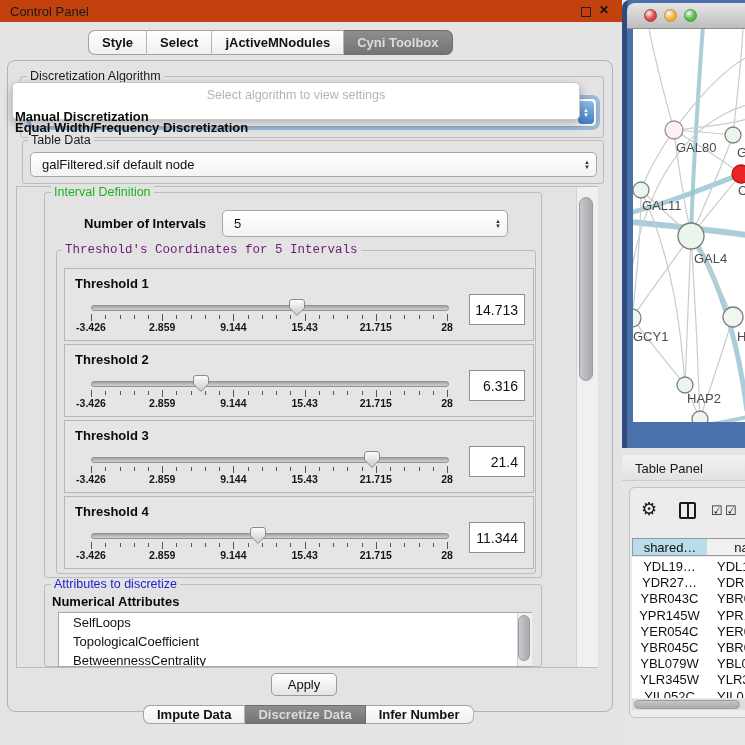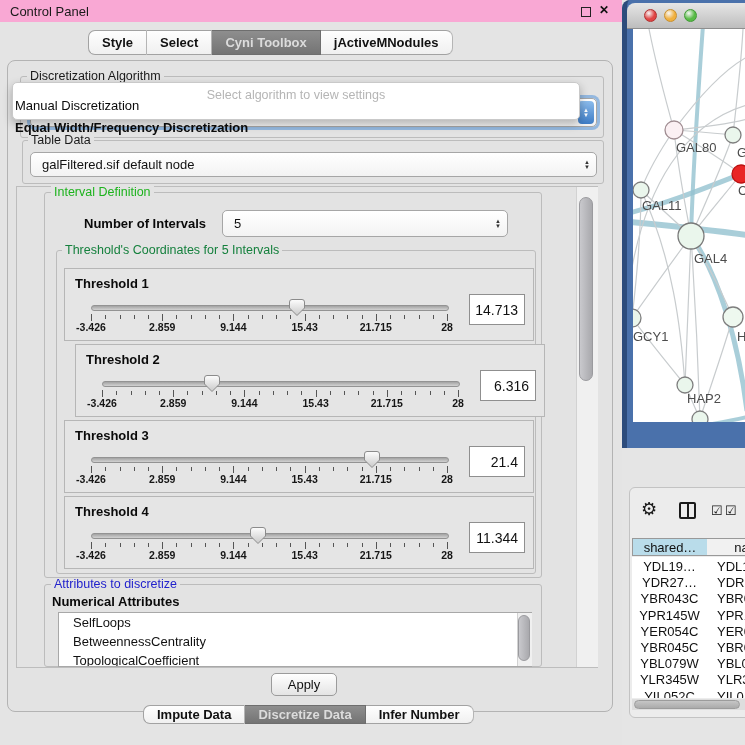--- a/index.html
+++ b/index.html
@@ -1,20 +1,20 @@
 <!DOCTYPE html>
 <html><head>
 <meta charset="utf-8">
 <style>
   html,body{margin:0;padding:0;background:#e5e5e5;}
   #stage{position:relative;width:745px;height:745px;background:#e5e5e5;overflow:hidden;
          font-family:"Liberation Sans",sans-serif;-webkit-font-smoothing:antialiased;}
   .abs{position:absolute;}
   
-  .titlebar{position:absolute;left:0;top:0;width:622px;height:22px;background:#f9a8d4;border-bottom:1px solid #d8d8d8;}
+  .titlebar{position:absolute;left:0;top:0;width:622px;height:22px;background:#c2410c;border-bottom:1px solid #d8d8d8;}
   .titlebar .wtitle{position:absolute;left:10px;top:4px;font-size:13px;color:#1a1a1a;}
   .float-btn{position:absolute;left:581px;top:7px;width:8px;height:8px;border:1.5px solid #222;background:transparent;}
   .close-btn{position:absolute;left:599px;top:3px;font-size:12px;font-weight:700;color:#111;}
   .panelbg{position:absolute;left:0;top:22px;width:622px;height:723px;background:#e4e4e4;}
   .outerpanel{position:absolute;left:7px;top:60px;width:606px;height:652px;background:#e3e3e3;
               border:1px solid #b3b3b3;border-radius:8px;box-sizing:border-box;}
   
   .seg{position:absolute;display:flex;height:25px;font-size:13px;font-weight:600;z-index:5;}
   .seg .tab{background:linear-gradient(#fefefe,#f0f0f0);border-top:1px solid #a2a2a2;border-bottom:1px solid #a2a2a2;
             border-right:1px solid #b5b5b5;display:flex;align-items:center;justify-content:center;gap:5px;
@@ -110,41 +110,41 @@
   <div class="panelbg"></div>
   <div class="outerpanel"></div>
 
   <div class="seg" style="left:88px;top:30px;" id="topTabs">
       <div class="tab">
         <span>Style</span>
       </div>
       <div class="tab">
         <span>Select</span>
       </div>
+      <div class="tab">
+        <span>jActiveMNodules</span>
+      </div>
       <div class="tab sel">
         <span>Cyni Toolbox</span>
-      </div>
-      <div class="tab">
-        <span>jActiveMNodules</span>
       </div>
     </div>
 
   <div class="groupbox" style="left:20px;top:76px;width:584px;height:62px;"></div>
   <span class="grouptitle" style="left:27px;top:70px;color:#1a1a1a;">Discretization Algorithm</span>
   <div class="combo focusring" style="left:30px;top:98px;width:567px;height:29px;">
     <span class="bluecap">
         <span>▲</span>
         <span>▼</span>
       </span>
   </div>
 
   <div class="popup">
     <div class="hint">Select algorithm to view settings</div>
     <div id="popupOptions"></div>
-  <div class="opt" style="top: 15px; font-weight: 400;">Manual Discretization</div>
+  <div class="opt" style="top: 26px; font-weight: 700;">Manual Discretization</div>
       <div class="opt" style="top: 37px; font-weight: 700;">Equal Width/Frequency Discretization</div>
     </div>
 
   <div class="groupbox" style="left:22px;top:140px;width:582px;height:44px;"></div>
   <span class="grouptitle" style="left:28px;top:134px;color:#1a1a1a;">Table Data</span>
   <div class="combo" style="left:30px;top:152px;width:567px;height:25px;">
     <span>galFiltered.sif default node</span>
     <span class="spin">
         <span>▲</span>
         <span>▼</span>
@@ -161,21 +161,21 @@
   <span class="abs" style="left:84px;top:216px;font-size:13px;font-weight:700;color:#0a0a0a;">Number of Intervals</span>
   <div class="combo" style="left:222px;top:210px;width:286px;height:27px;">
     <span>5</span>
     <span class="spin">
         <span>▲</span>
         <span>▼</span>
       </span>
   </div>
 
   <div class="groupbox" style="left:56px;top:250px;width:480px;height:324px;"></div>
-  <span class="grouptitle" style="left:62px;top:244px;color:#15803d;">Threshold's Coordinates for 5 Intervals</span>
+  <span class="grouptitle" style="left:62px;top:244px;color:#701a75;font-family:Liberation Mono, monospace;">Threshold's Coordinates for 5 Intervals</span>
   <div id="thresholds">
       <div class="thr" style="top: 268px;">
         <div class="tlabel">Threshold 1</div>
         <div class="track"></div>
         <div class="tick" style="left:26.0px;top:45px;height:7px;"></div>
         <div class="tick" style="left:40.2px;top:46px;height:4px;"></div>
         <div class="tick" style="left:54.5px;top:46px;height:4px;"></div>
         <div class="tick" style="left:68.7px;top:46px;height:4px;"></div>
         <div class="tick" style="left:83.0px;top:46px;height:4px;"></div>
         <div class="tick" style="left:97.2px;top:45px;height:7px;"></div>
@@ -203,21 +203,21 @@
         <div class="ticklabel" style="left:67.2px;">2.859</div>
         <div class="ticklabel" style="left:138.4px;">9.144</div>
         <div class="ticklabel" style="left:209.6px;">15.43</div>
         <div class="ticklabel" style="left:280.8px;">21.715</div>
         <div class="ticklabel" style="left:352.0px;">28</div>
         <div class="thumb" style="left:223.5px;"><svg width="16" height="17" viewBox="0 0 16 17">
             <path d="M3,0.5 h10 a2.5,2.5 0 0 1 2.5,2.5 v6 L8,16.5 L0.5,9 v-6 A2.5,2.5 0 0 1 3,0.5 Z" fill="url(#thumbGrad)" stroke="#8b8b8b"></path>
           </svg></div>
         <div class="val">14.713</div>
       </div>
-      <div class="thr" style="top: 344px; margin-left: 11px;">
+      <div class="thr" style="top: 344px;">
         <div class="tlabel">Threshold 2</div>
         <div class="track"></div>
         <div class="tick" style="left:26.0px;top:45px;height:7px;"></div>
         <div class="tick" style="left:40.2px;top:46px;height:4px;"></div>
         <div class="tick" style="left:54.5px;top:46px;height:4px;"></div>
         <div class="tick" style="left:68.7px;top:46px;height:4px;"></div>
         <div class="tick" style="left:83.0px;top:46px;height:4px;"></div>
         <div class="tick" style="left:97.2px;top:45px;height:7px;"></div>
         <div class="tick" style="left:111.4px;top:46px;height:4px;"></div>
         <div class="tick" style="left:125.7px;top:46px;height:4px;"></div>
@@ -330,22 +330,22 @@
           </svg></div>
         <div class="val">11.344</div>
       </div>
     </div>
 
   <div class="groupbox" style="left:44px;top:584px;width:498px;height:83px;"></div>
   <span class="grouptitle" style="left:51px;top:578px;color:#2222cc;">Attributes to discretize</span>
   <span class="abs" style="left:52px;top:594px;font-size:13px;font-weight:700;color:#0a0a0a;">Numerical Attributes</span>
   <div class="attrlist" id="attrList">
       <div class="item">SelfLoops</div>
+      <div class="item">TopologicalCoefficient</div>
       <div class="item">BetweennessCentrality</div>
-      <div class="item">TopologicalCoefficient</div>
     </div>
   <div class="vsb-track" style="left:517px;top:613px;width:14px;height:53px;"></div>
   <div class="vsb-thumb" style="left:518px;top:615px;width:12px;height:46px;"></div>
 
   <div class="applybtn">Apply</div>
   <div class="seg" style="left:143px;top:705px;height:19px;" id="bottomTabs">
       <div class="tab">
         <span>Impute Data</span>
       </div>
       <div class="tab sel">
@@ -402,20 +402,23 @@
         <circle cx="-1" cy="289" r="9" fill="#eaf6ec" stroke="#7e7e7e" stroke-width="1.3"></circle>
         <text x="0" y="312" font-size="13" fill="#4c4c4c">GCY1</text>
         <circle cx="100" cy="288" r="10" fill="#eef8ef" stroke="#7e7e7e" stroke-width="1.3"></circle>
         <text x="104" y="312" font-size="13" fill="#4c4c4c">H</text>
         <circle cx="52" cy="356" r="8" fill="#eaf6ec" stroke="#7e7e7e" stroke-width="1.3"></circle>
         <text x="54" y="374" font-size="13" fill="#4c4c4c">HAP2</text>
         <circle cx="67" cy="390" r="8" fill="#eaf6ec" stroke="#7e7e7e" stroke-width="1.3"></circle>
       </svg>
   </div>
 
+  <div class="tpbar">
+    <span class="tptitle">Table Panel</span>
+  </div>
   <div class="tpbody"></div>
   <span class="gear">⚙</span>
   <span class="colicon"></span>
   <span class="cbicon" style="left:711px;">☑</span>
   <span class="cbicon" style="left:725px;">☑</span>
   <div class="thead" id="hdr1" style="left:632px;width:76px;background:#b9dcea;justify-content:center;">shared…</div>
   <div class="thead" id="hdr2" style="left:707px;width:70px;background:#f1f1f1;justify-content:center;border-left:none;">na</div>
   <div class="trows" id="tableRows">
       <div class="trow" style="top: 2px;">
         <span class="c1">YDL19…</span>

